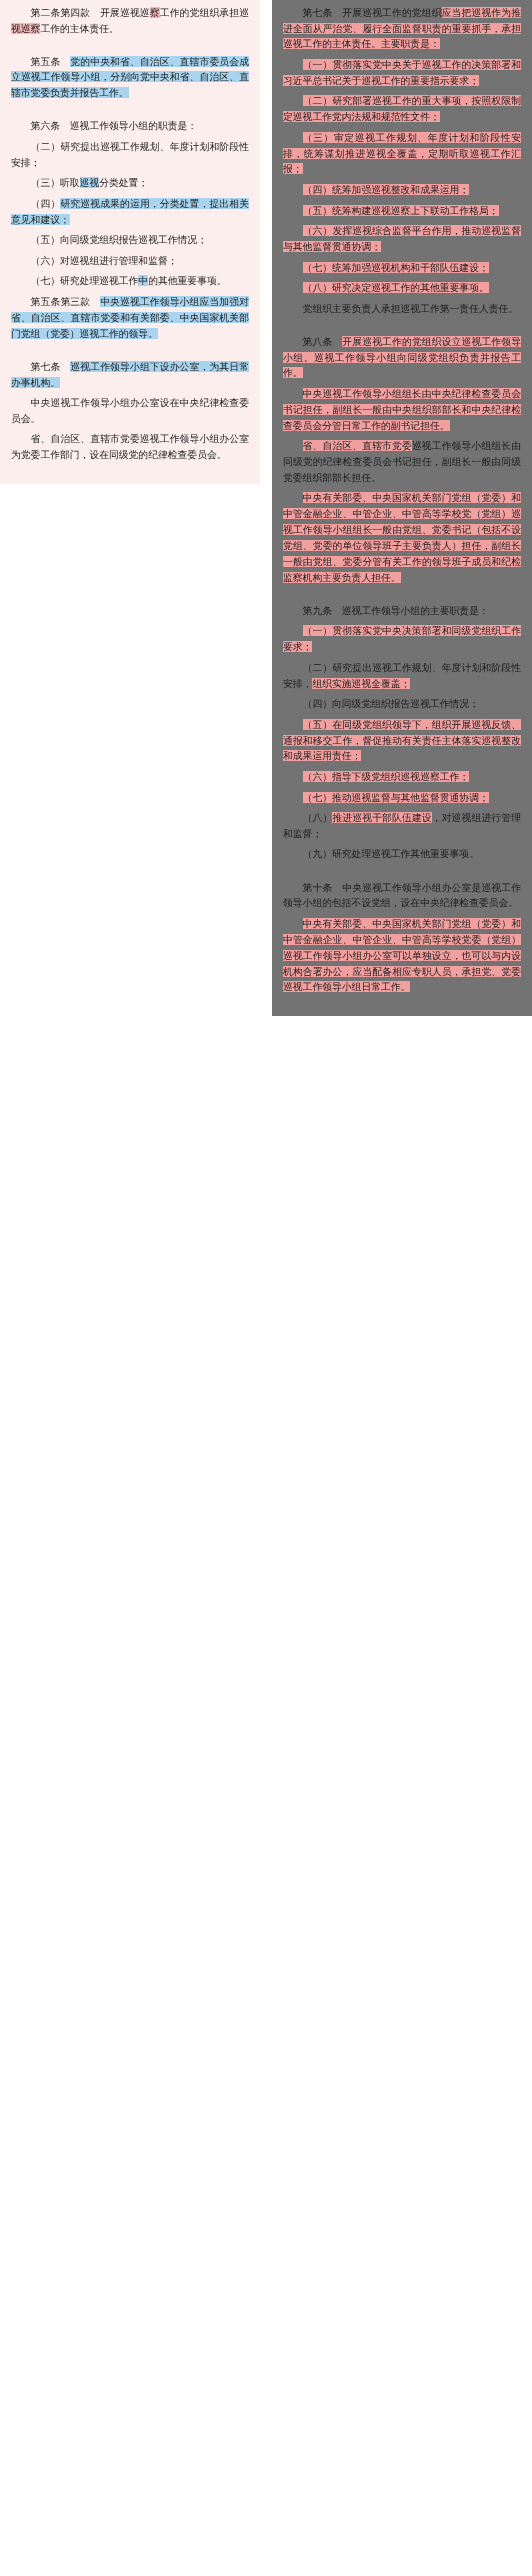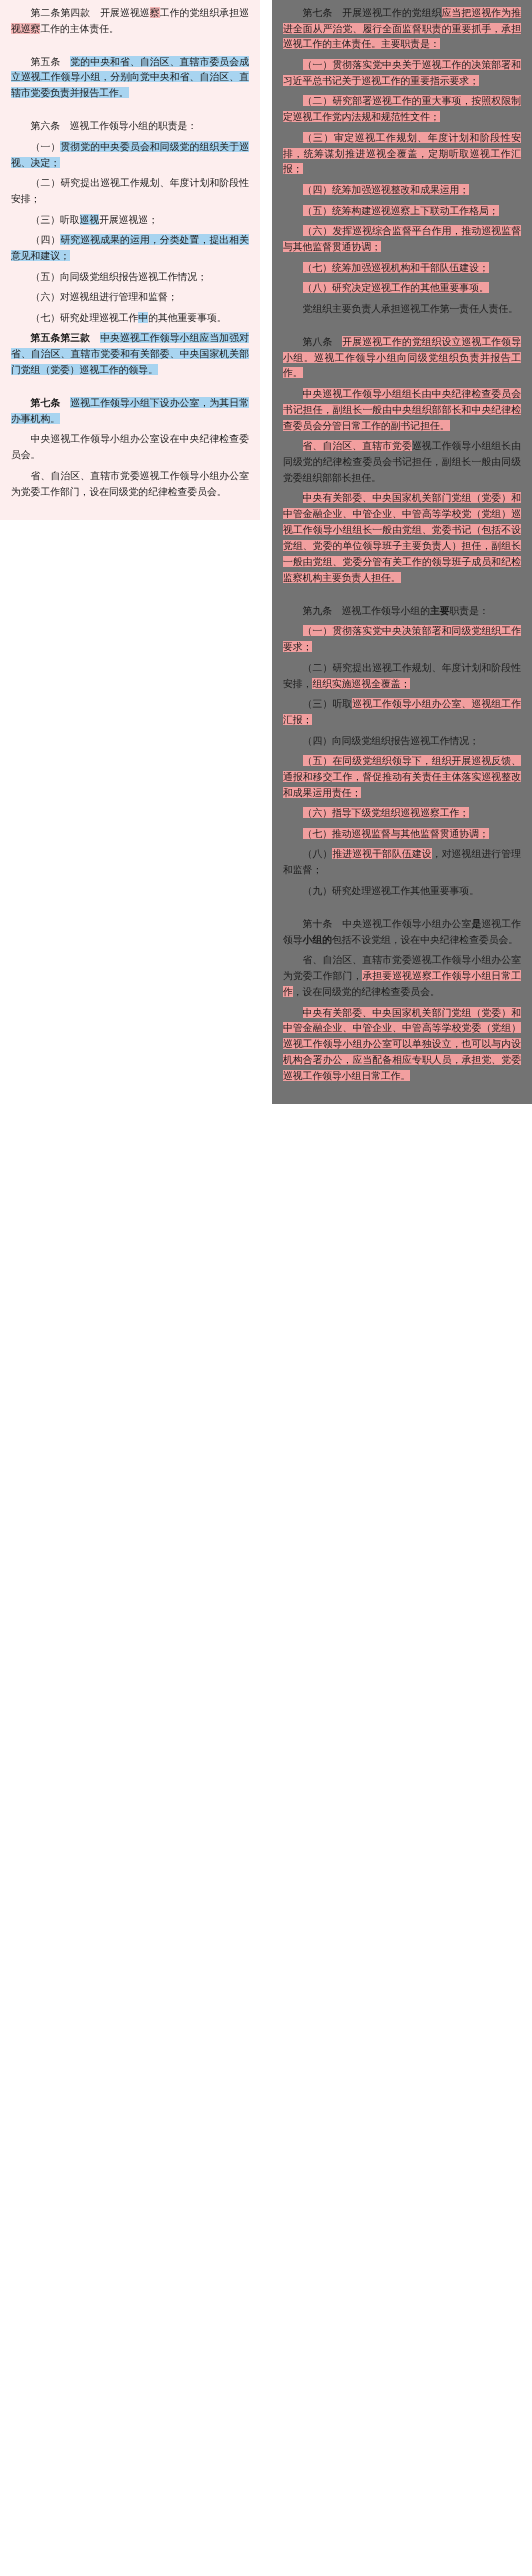--- a/index.html
+++ b/index.html
@@ -29,36 +29,35 @@
     font-size:9.8px;
     line-height:1.62;
     color:#1a1a1a;
     text-align:justify;
     text-justify:inter-ideograph;
     text-indent:2em;
   }
   .hl-red{background:#f6b8b8;}
   .hl-blue{background:#a8d4f0;}
   .hl-red-strong{background:#f29f9f;}
-  .b{font-weight:bold;}
+  .b{font-weight:normal;}
   .gap-lg{height:12.5px;}
 </style>
 </head>
 <body>
 
 <div class="page">
   <div class="col left" id="left-col">
       <p><span>第二条第四款　开展巡视巡</span><span class="hl-red">察</span><span>工作的党组织承担巡</span><span class="hl-red">视巡察</span><span>工作的主体责任。</span></p>
       <div class="gap-lg"></div>
       <p><span>第五条　</span><span class="hl-blue">党的中央和省、自治区、直辖市委员会成立巡视工作领导小组，分别向党中央和省、自治区、直辖市党委负责并报告工作。</span></p>
       <div class="gap-lg"></div>
       <p><span>第六条　巡视工作领导小组的职责是：</span></p>
-      <p><span>（一）</span><span class="hl-blue">贯彻党的中央委员会和同级党的组织关于巡视、决定；</span></p>
       <p><span>（二）研究提出巡视工作规划、年度计划和阶段性安排；</span></p>
-      <p><span>（三）听取</span><span class="hl-blue">巡视</span><span>开展巡视巡；</span></p>
+      <p><span>（三）听取</span><span class="hl-blue">巡视</span><span>分类处置；</span></p>
       <p><span>（四）</span><span class="hl-blue">研究巡视成果的运用，分类处置，提出相关意见和建议；</span></p>
       <p><span>（五）向同级党组织报告巡视工作情况；</span></p>
       <p><span>（六）对巡视组进行管理和监督；</span></p>
       <p><span>（七）研究处理巡视工作</span><span class="hl-blue">中</span><span>的其他重要事项。</span></p>
       <p><span class="b">第五条第三款　</span><span class="hl-blue">中央巡视工作领导小组应当加强对省、自治区、直辖市党委和有关部委、中央国家机关部门党组（党委）巡视工作的领导。</span></p>
       <div class="gap-lg"></div>
       <p><span class="b">第七条　</span><span class="hl-blue">巡视工作领导小组下设办公室，为其日常办事机构。</span></p>
       <p><span>中央巡视工作领导小组办公室设在中央纪律检查委员会。</span></p>
       <p><span>省、自治区、直辖市党委巡视工作领导小组办公室为党委工作部门，设在同级党的纪律检查委员会。</span></p>
     </div>
@@ -75,26 +74,24 @@
       <p><span>党组织主要负责人承担巡视工作第一责任人责任。</span></p>
       <div class="gap-lg"></div>
       <p><span>第八条　</span><span class="hl-red-strong">开展巡视工作的党组织设立巡视工作领导小组。巡视工作领导小组向同级党组织负责并报告工作。</span></p>
       <p><span class="hl-red-strong">中央巡视工作领导小组组长由中央纪律检查委员会书记担任，副组长一般由中央组织部部长和中央纪律检查委员会分管日常工作的副书记担任。</span></p>
       <p><span class="hl-red-strong">省、自治区、直辖市党委</span><span>巡视工作领导小组组长由同级党的纪律检查委员会书记担任，副组长一般由同级党委组织部部长担任。</span></p>
       <p><span class="hl-red-strong">中央有关部委、中央国家机关部门党组（党委）和中管金融企业、中管企业、中管高等学校党（党组）巡视工作领导小组组长一般由党组、党委书记（包括不设党组、党委的单位领导班子主要负责人）担任，副组长一般由党组、党委分管有关工作的领导班子成员和纪检监察机构主要负责人担任。</span></p>
       <div class="gap-lg"></div>
       <p><span>第九条　巡视工作领导小组的</span><span class="b">主要</span><span>职责是：</span></p>
       <p><span class="hl-red-strong">（一）贯彻落实党中央决策部署和同级党组织工作要求；</span></p>
       <p><span>（二）研究提出巡视工作规划、年度计划和阶段性安排，</span><span class="hl-red-strong">组织实施巡视全覆盖；</span></p>
-      <p><span>（三）听取</span><span class="hl-red-strong">巡视工作领导小组办公室、巡视组工作汇报；</span></p>
       <p><span>（四）向同级党组织报告巡视工作情况；</span></p>
       <p><span class="hl-red-strong">（五）在同级党组织领导下，</span><span class="hl-red-strong">组织开展巡视反馈、通报和移交工作，督促推动有关责任主体落实巡视整改和成果运用责任；</span></p>
       <p><span class="hl-red-strong">（六）指导下级党组织巡视巡察工作；</span></p>
       <p><span class="hl-red-strong">（七）推动巡视监督与其他监督贯通协调；</span></p>
       <p><span>（八）</span><span class="hl-red-strong">推进巡视干部队伍建设</span><span>，对巡视组进行管理和监督；</span></p>
       <p><span>（九）研究处理巡视工作其他重要事项。</span></p>
       <div class="gap-lg"></div>
       <p><span>第十条　中央巡视工作领导小组办公室</span><span class="b">是</span><span>巡视工作领导</span><span class="b">小组的</span><span>包括不设党组，设在中央纪律检查委员会。</span></p>
-      <p><span>省、自治区、直辖市党委巡视工作领导小组办公室为党委工作部门，</span><span class="hl-red-strong">承担要巡视巡察工作领导小组日常工作</span><span>，设在同级党的纪律检查委员会。</span></p>
       <p><span class="hl-red-strong">中央有关部委、中央国家机关部门党组（党委）和中管金融企业、中管企业、中管高等学校党委（党组）巡视工作领导小组办公室可以单独设立，也可以与内设机构合署办公，应当配备相应专职人员，承担党、党委巡视工作领导小组日常工作。</span></p>
     </div>
 </div>
 
 
 </body></html>

